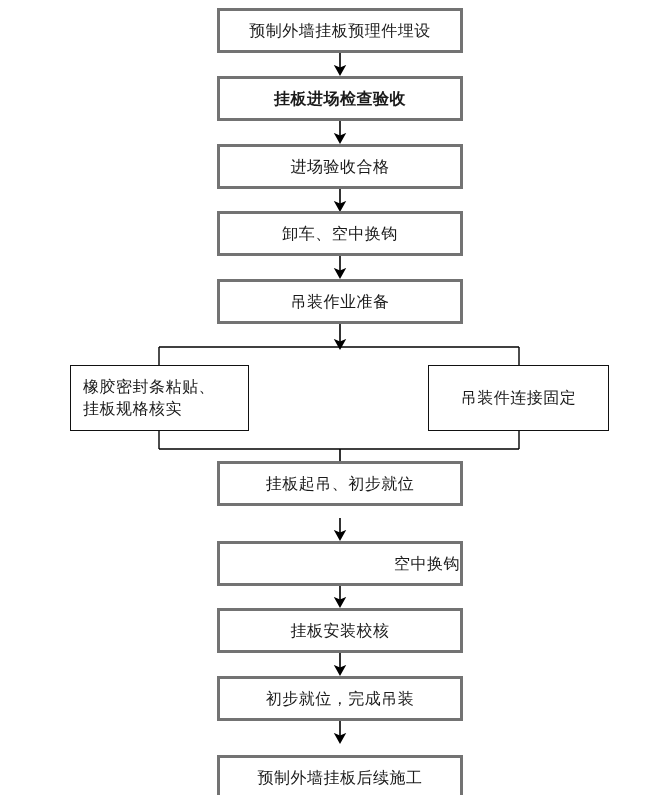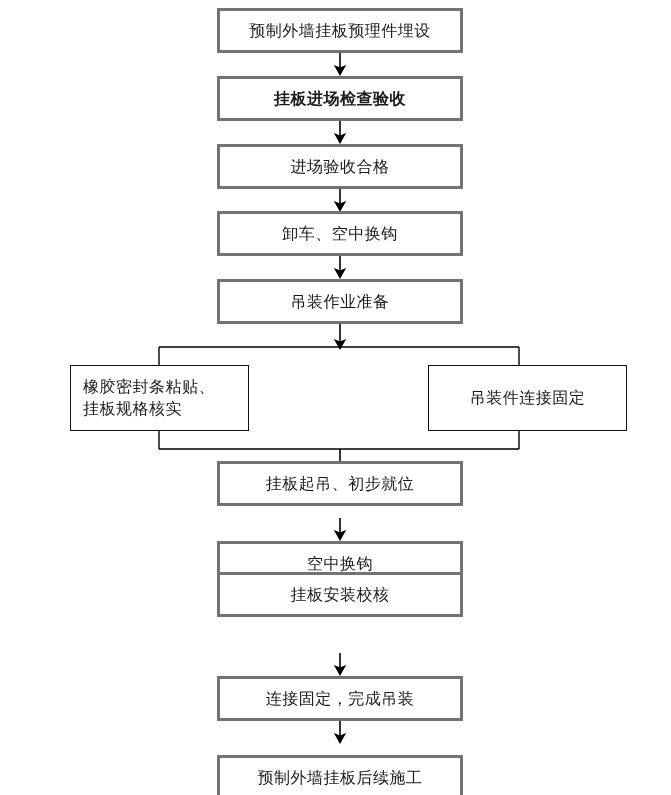--- a/index.html
+++ b/index.html
@@ -47,21 +47,21 @@
   }
   .node.branch-left {
     left: 70px;
     width: 179px;
     justify-content: flex-start;
     text-align: left;
     padding-left: 12px;
   }
   .node.branch-right {
     left: 428px;
-    width: 199px;
+    width: 181px;
     justify-content: center;
     text-align: center;
   }
   .node-label {
     display: block;
   }
 </style>
 </head>
 <body>
 
@@ -105,16 +105,16 @@
 <div class="node main" style="top:76px;font-weight:bold;"><span class="node-label">挂板进场检查验收</span></div>
 <div class="node main" style="top:144px;"><span class="node-label">进场验收合格</span></div>
 <div class="node main" style="top:211px;"><span class="node-label">卸车、空中换钩</span></div>
 <div class="node main" style="top:279px;"><span class="node-label">吊装作业准备</span></div>
 
 <div class="node branch branch-left" style="top:365px;"><span class="node-label">橡胶密封条粘贴、
 挂板规格核实</span></div>
 <div class="node branch branch-right" style="top:365px;"><span class="node-label">吊装件连接固定</span></div>
 
 <div class="node main" style="top:461px;"><span class="node-label">挂板起吊、初步就位</span></div>
-<div class="node main" style="top:541px;"><span class="node-label">空中换钩</span></div>
-<div class="node main" style="top:572px;"><span class="node-label">挂板安装校核</span></div>
-<div class="node main" style="top:676px;"><span class="node-label">连接固定，完成吊装</span></div>
+<div class="node main" style="top:541px;justify-content:flex-end;"><span class="node-label">空中换钩</span></div>
+<div class="node main" style="top:608px;"><span class="node-label">挂板安装校核</span></div>
+<div class="node main" style="top:676px;"><span class="node-label">初步就位，完成吊装</span></div>
 <div class="node main" style="top:744px;margin-top:11px;"><span class="node-label">预制外墙挂板后续施工</span></div>
 
 </body></html>

